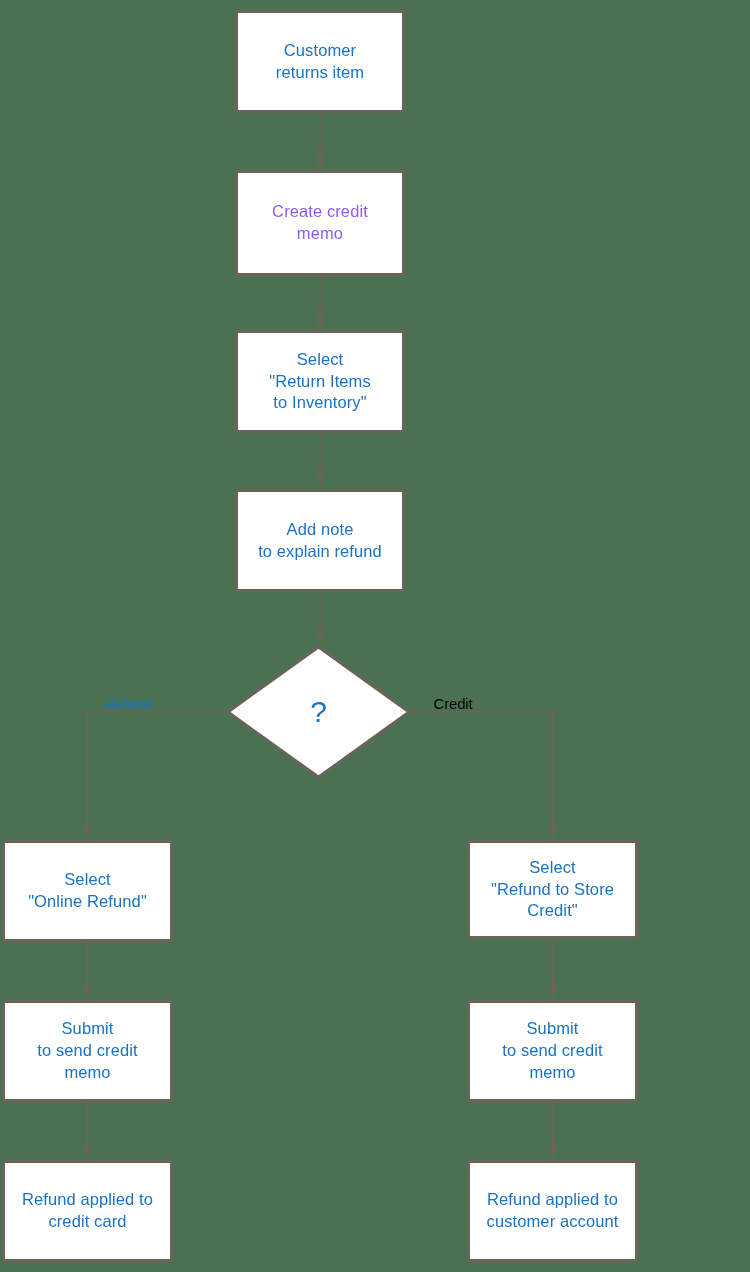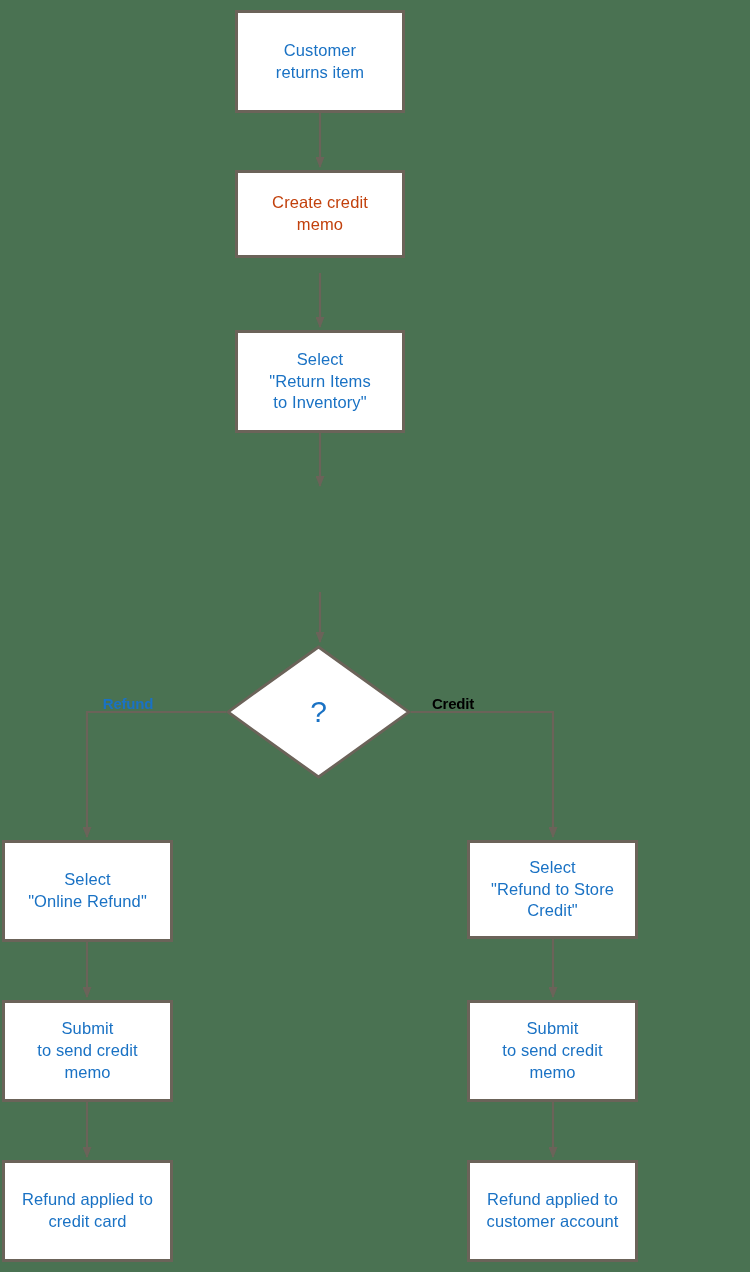--- a/index.html
+++ b/index.html
@@ -52,21 +52,21 @@
     z-index: 2;
     color: #1a72c4;
     font-size: 30px;
     line-height: 1;
     text-align: center;
   }
   .edge-label {
     position: absolute;
     color: #1a72c4;
     font-size: 15px;
-    font-weight: bold;
+    font-weight: normal;
     letter-spacing: -0.2px;
     white-space: nowrap;
     text-align: center;
   }
 </style>
 </head>
 <body style="background: rgb(74, 114, 82);">
 
 <div id="flow-root">
 
@@ -89,27 +89,29 @@
       <line x1="87" y1="942" x2="87" y2="997" marker-end="url(#arrowhead)"></line>
       <line x1="553" y1="939" x2="553" y2="997" marker-end="url(#arrowhead)"></line>
       <line x1="87" y1="1102" x2="87" y2="1157" marker-end="url(#arrowhead)"></line>
       <line x1="553" y1="1102" x2="553" y2="1157" marker-end="url(#arrowhead)"></line>
     </g>
   </svg>
 
   <div class="node" style="left: 235px; top: 10px; width: 170px; height: 103px; background: rgb(255, 255, 255); border-color: rgb(107, 99, 89); color: rgb(26, 114, 196);">Customer
 returns item</div>
 
-  <div class="node" style="left: 235px; top: 170px; width: 170px; height: 88px; background: rgb(255, 255, 255); border-color: rgb(107, 99, 89); color: #c2410c;">Create credit
+  <div class="node" style="left: 235px; top: 170px; width: 170px; height: 106px; background: rgb(255, 255, 255); border-color: rgb(107, 99, 89); color: #8b5cf6;">Create credit
 memo</div>
 
   <div class="node" style="left: 235px; top: 330px; width: 170px; height: 103px; background: rgb(255, 255, 255); border-color: rgb(107, 99, 89); color: rgb(26, 114, 196);">Select
 "Return Items
 to Inventory"</div>
 
+  <div class="node" style="left: 235px; top: 489px; width: 170px; height: 103px; background: rgb(255, 255, 255); border-color: rgb(107, 99, 89); color: rgb(26, 114, 196);">Add note
+to explain refund</div>
 
   <div class="node-diamond" style="left: 226px; top: 645px; width: 185px; height: 134px;">
     <svg width="185" height="134" viewBox="0 0 185 134" style="position:absolute;left:0;top:0;">
       <polygon points="92.5,2 183,67 92.5,132 2,67" fill="#ffffff" stroke="#6b6359" stroke-width="2.8"></polygon>
     </svg>
     <span class="diamond-label" style="color: rgb(26, 114, 196);">?</span>
   </div>
 
   <div class="edge-label" style="left: 98px; top: 695px; width: 60px; color: rgb(26, 114, 196);">Refund</div>
   <div class="edge-label" style="left: 423px; top: 695px; width: 60px; color: #000000;">Credit</div>

